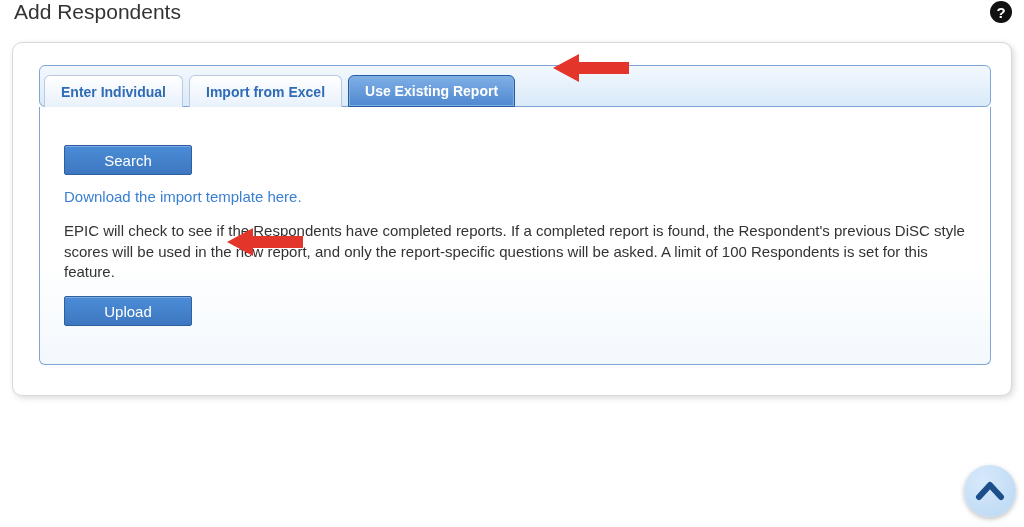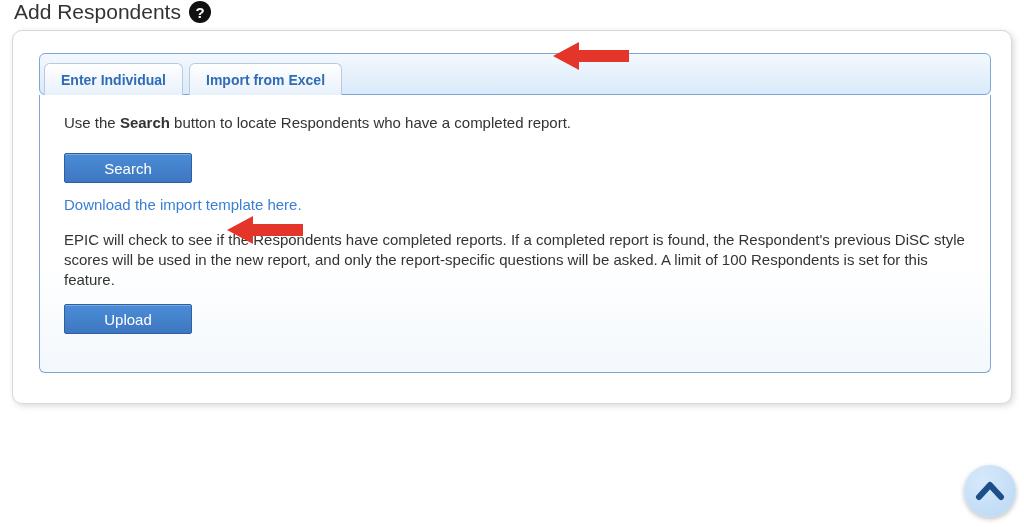--- a/index.html
+++ b/index.html
@@ -17,20 +17,21 @@
     padding: 0 12px;
     position: relative;
     width: 1024px;
     height: 527px;
   }
   .title-row {
     display: flex;
     align-items: center;
     gap: 8px;
     padding: 0 0 6px 2px;
+    justify-content: space-between;
   }
   .page-title {
     font-size: 21px;
     color: #333;
   }
   .help-icon {
     width: 22px;
     height: 22px;
     border-radius: 50%;
     background: #111;
@@ -42,20 +43,21 @@
     justify-content: center;
     line-height: 1;
   }
   .panel {
     border: 1px solid #d8d8d8;
     border-radius: 10px;
     padding: 22px 20px 30px 26px;
     box-shadow: 2px 2px 6px rgba(0,0,0,0.15);
     background: #fff;
     position: relative;
+    margin-top: 12px;
   }
   
   .tab-strip {
     display: flex;
     align-items: flex-end;
     background: linear-gradient(#f3f8fe, #d9eaf9);
     border: 1px solid #7fa6d6;
     border-radius: 6px;
     padding: 4px 4px 0 4px;
     height: 42px;
@@ -152,26 +154,24 @@
   <div class="title-row">
     <span class="page-title">Add Respondents</span>
     <span class="help-icon">?</span>
   </div>
 
   <div class="panel">
 
     <div class="tab-strip">
       <div class="tab">Enter Individual</div>
       <div class="tab">Import from Excel</div>
+      <div class="tab active">Use Existing Report</div>
     </div>
 
     <div class="tab-content">
-      <p class="para">
-        <span>Use the </span><span class="bold">Search</span><span> button to locate Respondents who have a completed report.</span>
-      </p>
 
 
       <div class="btn-row">
         <button class="btn">Search</button>
       </div>
 
       <p class="para" style="margin-top:0;">
         <a class="link">Download the import template here.</a>
       </p>
 

